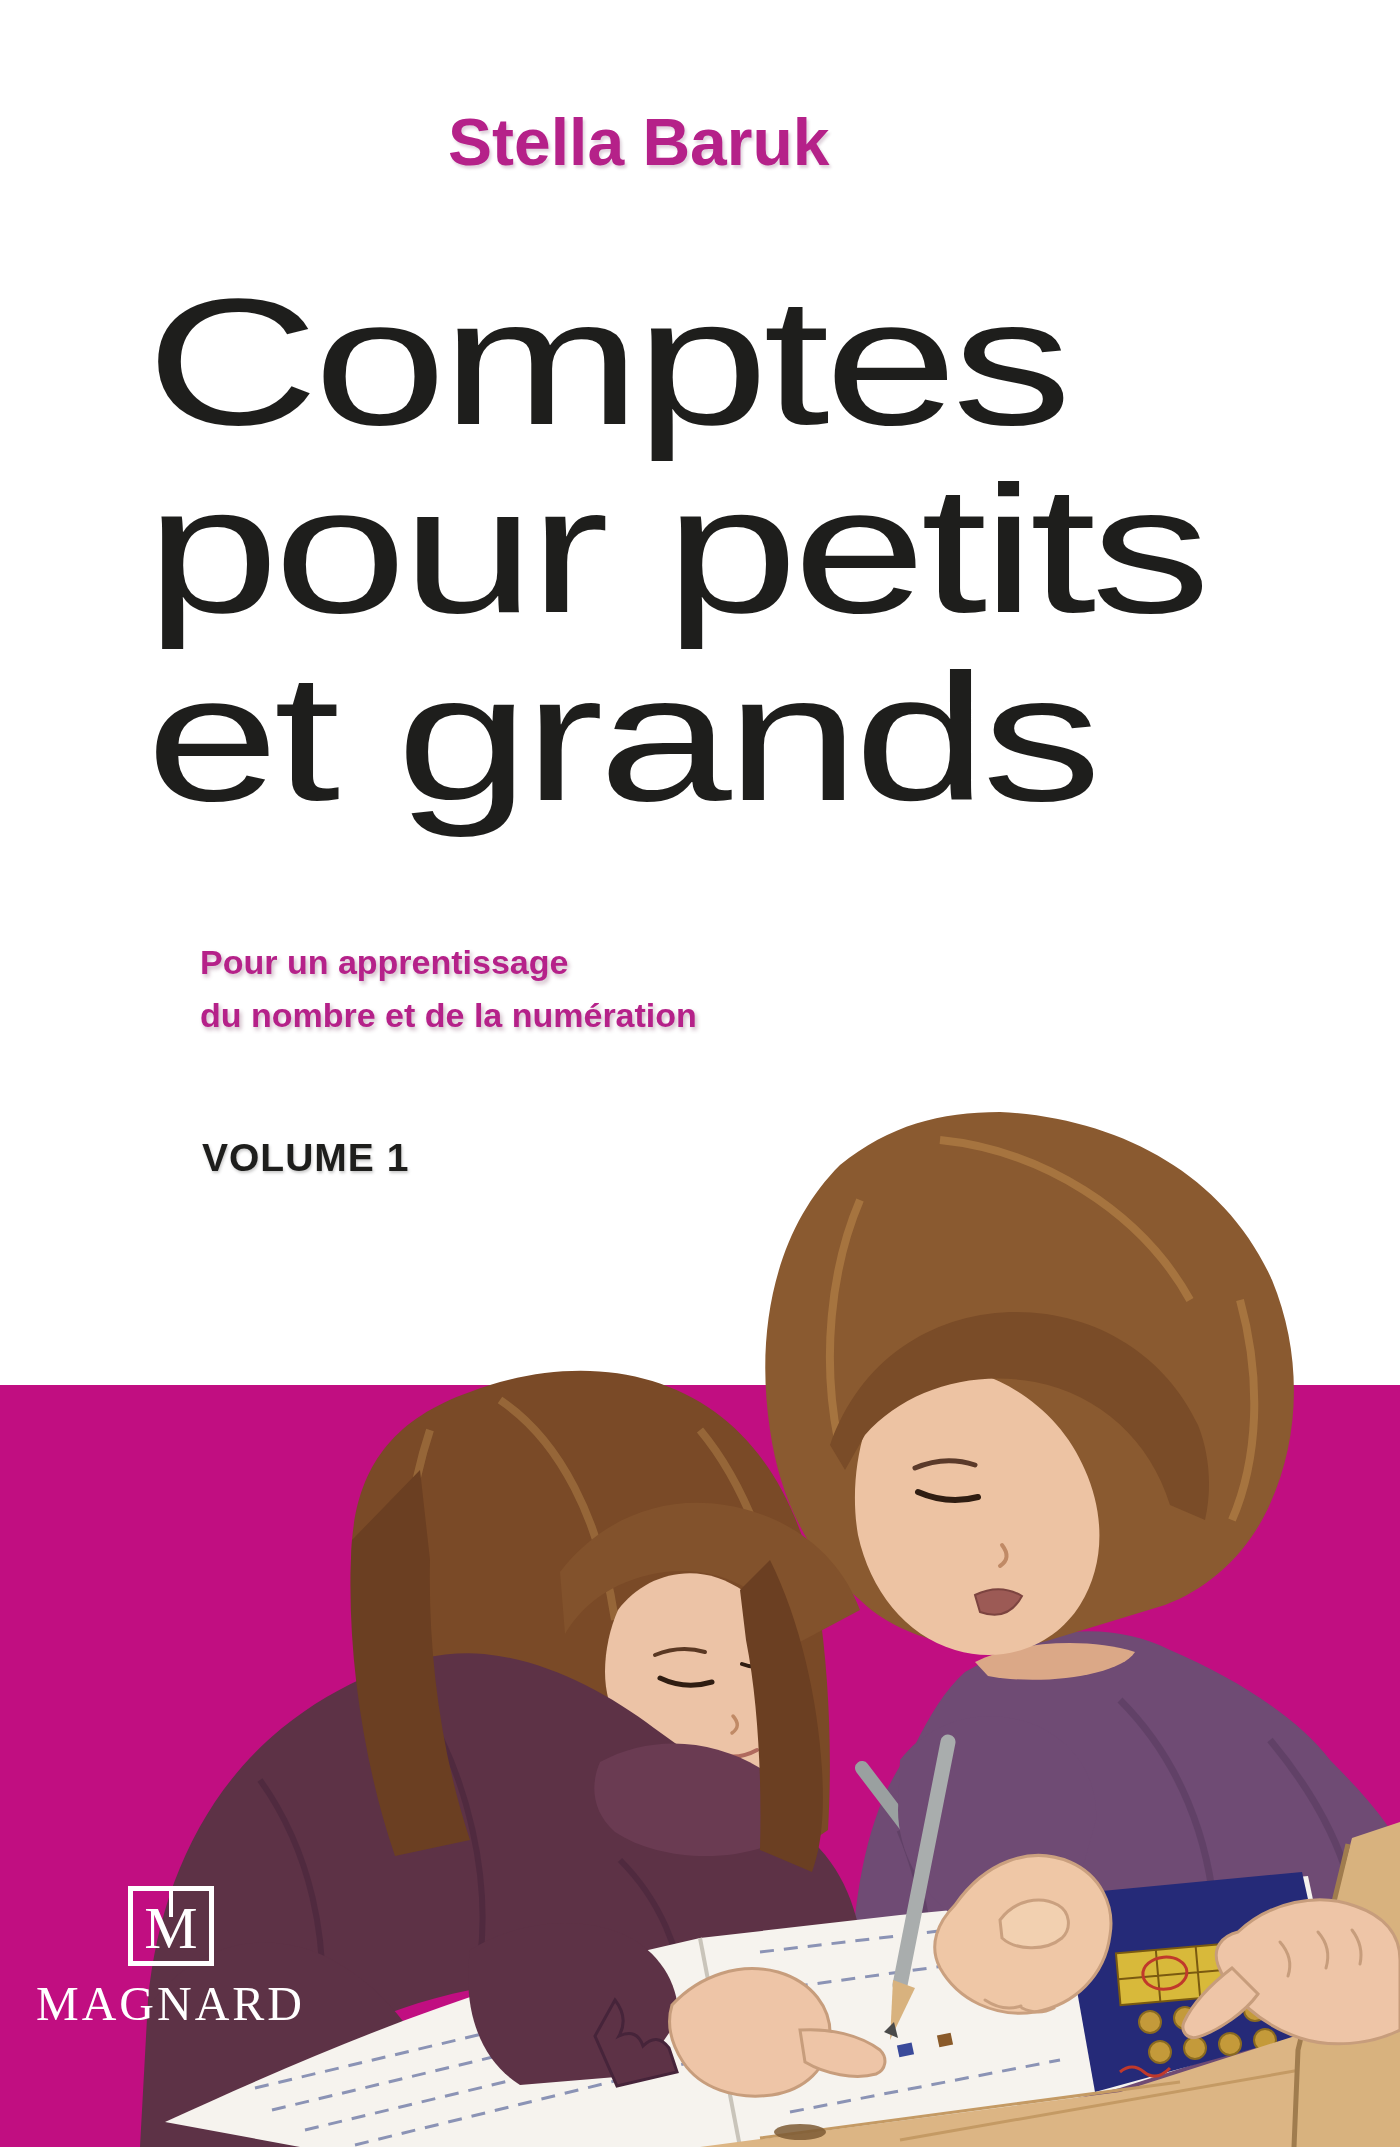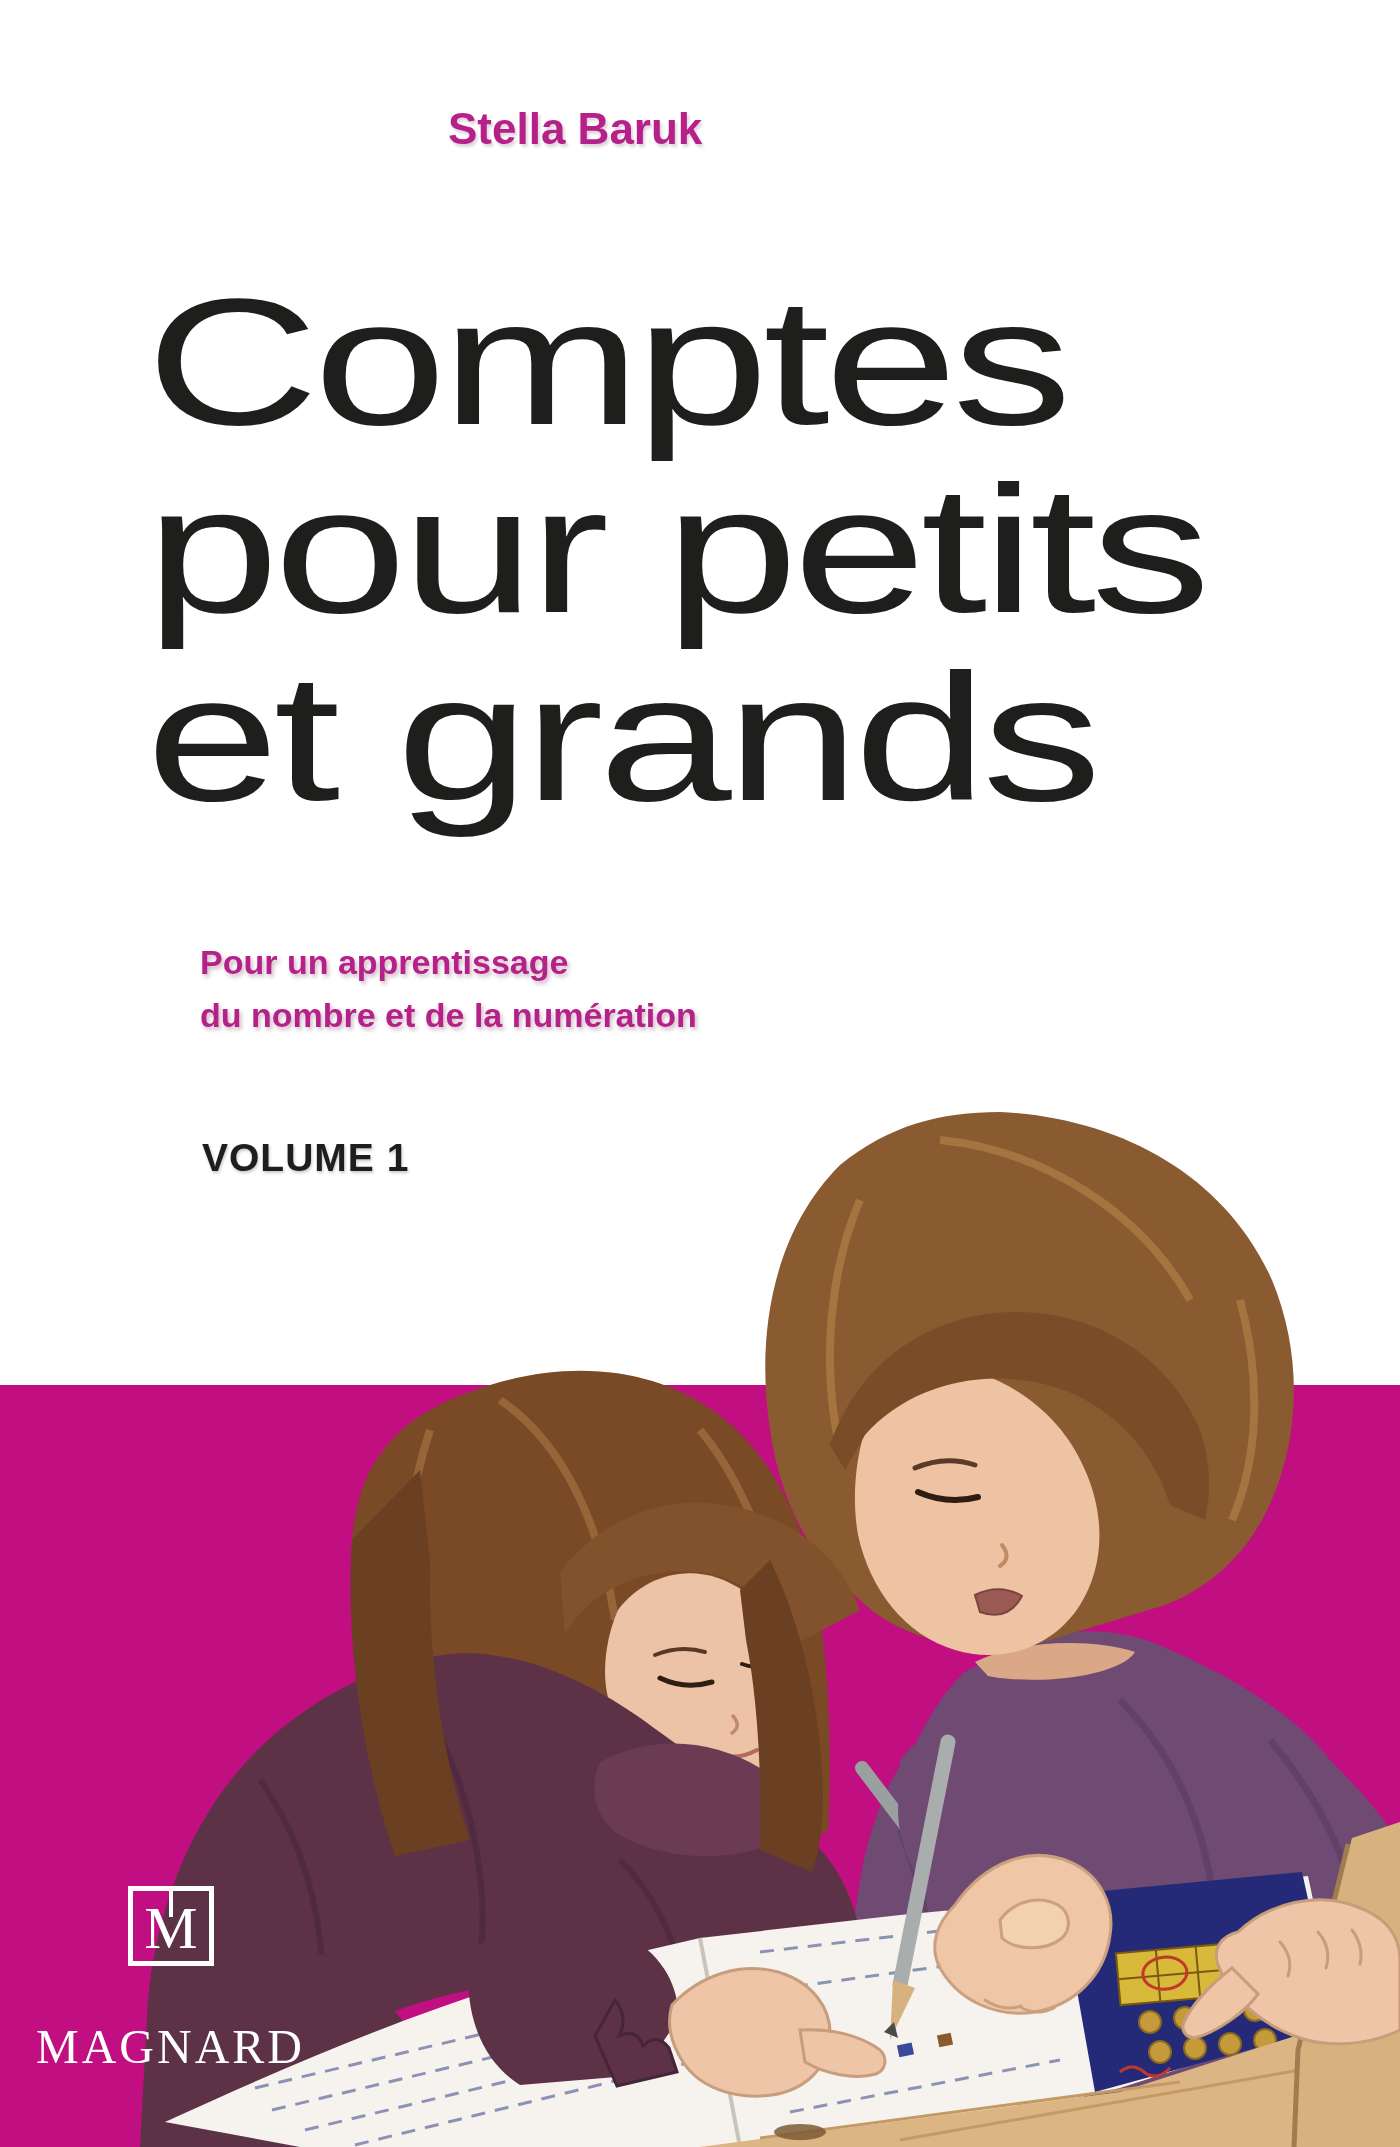--- a/index.html
+++ b/index.html
@@ -5,21 +5,21 @@
   html,body{margin:0;padding:0;}
   body{
     width:1400px;height:2147px;
     position:relative;overflow:hidden;
     background:#ffffff;
     font-family:"Liberation Sans",sans-serif;
   }
   .layer{position:absolute;left:0;top:0;}
   .author{
     position:absolute;left:448px;top:104px;
-    font-size:44px;font-weight:700;
+    font-size:66px;font-weight:700;
     color:var(--magenta,#b52189);
     letter-spacing:0px;
     text-shadow:2px 3px 3px rgba(80,10,60,0.18);
     white-space:nowrap;
   }
   .title{
     position:absolute;left:146px;top:268px;
     font-size:180px;font-weight:400;
     line-height:188px;letter-spacing:-4px;
     color:var(--ink,#1e1e1c);
@@ -61,21 +61,20 @@
     position:absolute;left:50%;top:0;margin-left:-2px;
     width:4px;height:26px;background:#ffffff;
   }
   .wordmark{
     position:absolute;left:36px;top:1976px;width:268px;
     text-align:center;z-index:5;
     font-family:"Liberation Serif",serif;
     font-size:48px;font-weight:400;
     letter-spacing:3px;color:#ffffff;
     white-space:nowrap;
-    margin-top:43px;
   }
   svg{display:block;}
 </style>
 </head>
 <body style="--magenta: #b52189; --ink: #1e1e1c;">
 
 <svg class="layer" width="1400" height="2147" viewBox="0 0 1400 2147" role="img">
 
   <rect x="0" y="1385" width="1400" height="762" fill="#c10e81"></rect>
 

